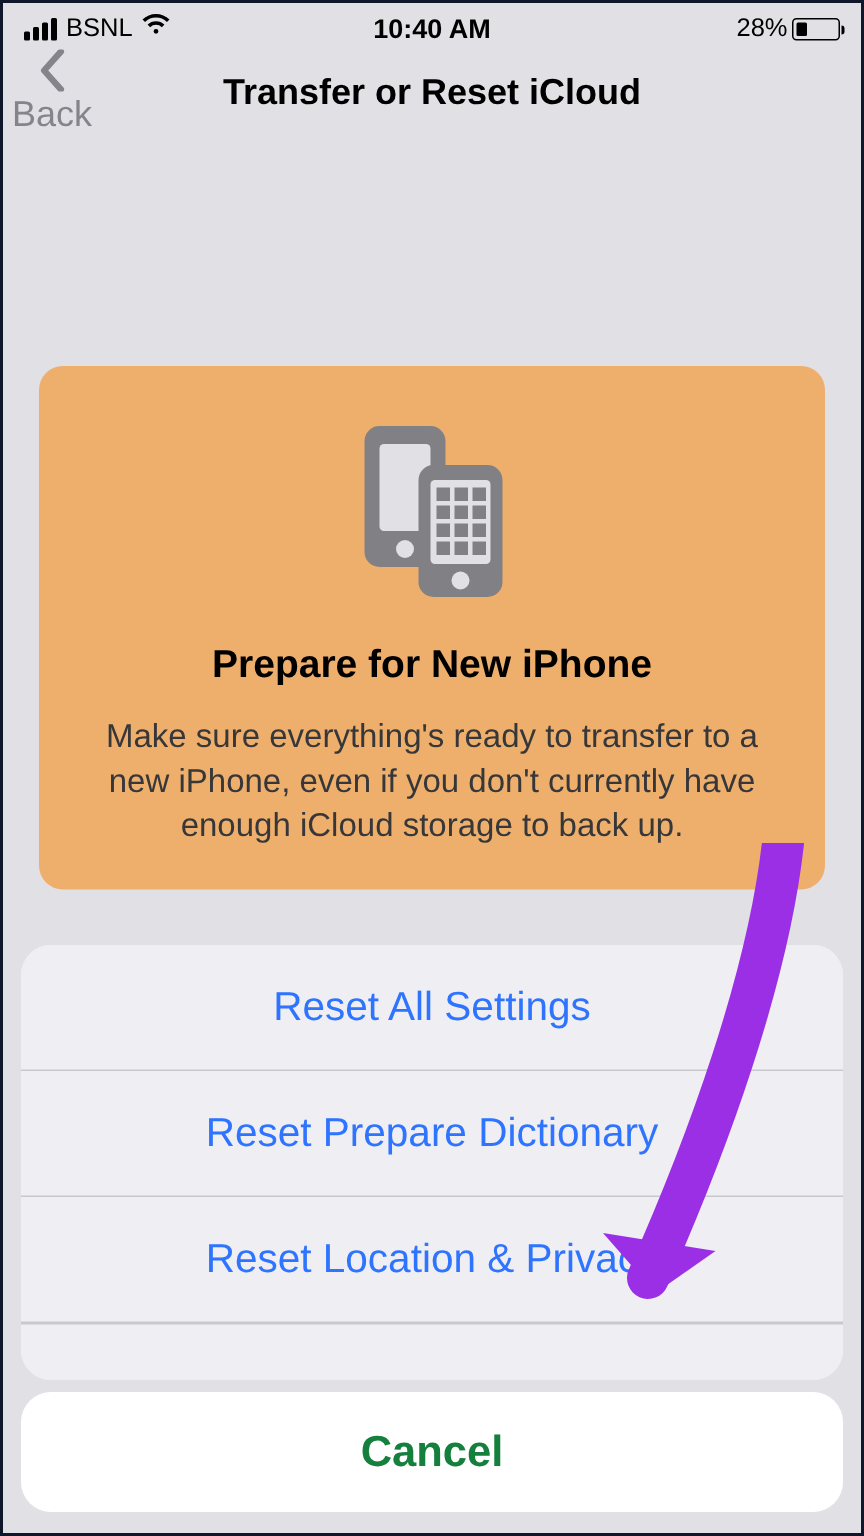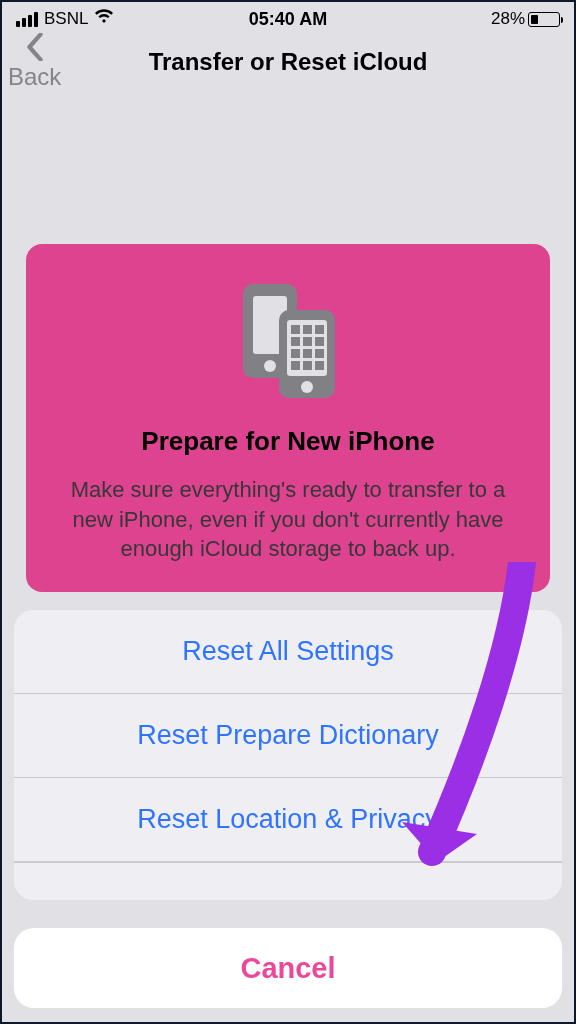--- a/index.html
+++ b/index.html
@@ -53,21 +53,21 @@
   .nav-title { font-size:24px; font-weight:600; color:#000; }
 
   
   .page {
     position:absolute; top:0; left:0; right:0; bottom:0;
     background:#efeef4;
   }
   .page-inner { padding-top:92px; }
   .card {
     margin:60px 24px 0 24px;
-    background:#ec4899;
+    background:#fdba74;
     border-radius:16px;
     padding:36px 28px 28px 28px;
     text-align:center;
   }
   .card h2 { font-size:26px; font-weight:700; color:#000; margin:22px 0 18px 0;}
   .card p  { font-size:22px; font-weight:400; color:#3b3b3d; line-height:1.35; }
   .phones-ico { display:inline-block; }
 
   
   .scrim {
@@ -76,41 +76,41 @@
   }
 
   
   .sheet {
     position:absolute; left:12px; right:12px; bottom:14px;
   }
   .sheet-group {
     background:rgba(245,245,249,0.96);
     border-radius:20px;
     overflow:hidden;
-    margin-bottom:28px;
+    margin-bottom:8px;
   }
   .sheet-item {
     height:84px;
     display:flex; align-items:center; justify-content:center;
     font-size:27px; color:#2e74ff; font-weight:400;
     border-bottom:1px solid #c9c8ce;
     background:#eeeef3;
   }
   .sheet-group .sheet-item:last-child { border-bottom:none; }
   .sheet-cutoff {
     height:38px;
     border-top:1px solid #c9c8ce;
     background:#eeeef3;
   }
   .cancel-btn {
     background:#fff;
     border-radius:20px;
     height:80px;
     display:flex; align-items:center; justify-content:center;
-    font-size:29px; font-weight:600; color:#ec4899;
+    font-size:29px; font-weight:600; color:#15803d;
   }
 
   
   .arrow-ann {
     position:absolute;
     left:380px; top:560px;
     pointer-events:none;
   }
 </style>
 </head>
@@ -128,21 +128,21 @@
             <span></span>
             <span></span>
         </span>
         <span class="carrier">BSNL</span>
         <span class="wifi">
           <svg width="20" height="15" viewBox="0 0 20 15">
               <path d="M10 13.5a1.6 1.6 0 100-3.2 1.6 1.6 0 000 3.2zM4.4 7.4a8 8 0 0111.2 0l-1.7 1.7a5.6 5.6 0 00-7.8 0L4.4 7.4zM1 4a12.8 12.8 0 0118 0l-1.7 1.7a10.4 10.4 0 00-14.6 0L1 4z" fill="#000"></path>
             </svg>
         </span>
       </div>
-      <div class="sb-center">05:40 AM</div>
+      <div class="sb-center">10:40 AM</div>
       <div class="sb-right">
         <div class="batt-wrap">
           <span class="batt-pct">28%</span>
           <span class="battery">
             <span class="batt-fill" style="width:28%"></span>
           </span>
         </div>
       </div>
     </div>
 

